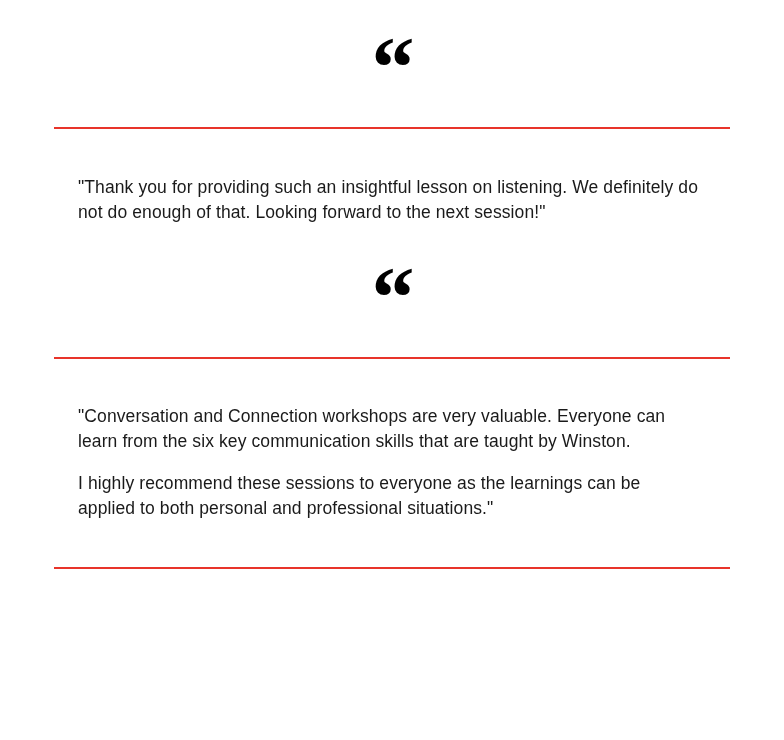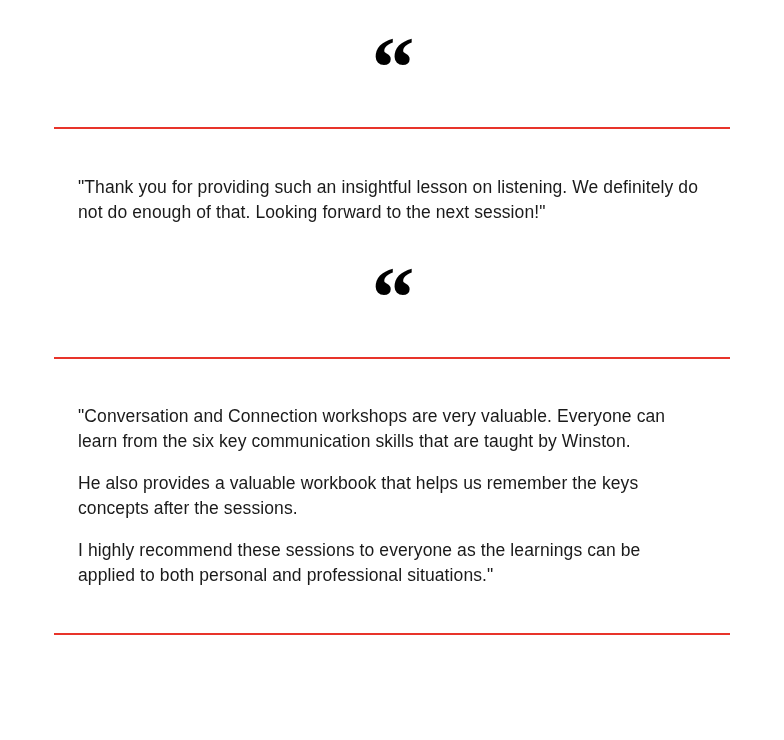--- a/index.html
+++ b/index.html
@@ -94,19 +94,18 @@
     <div class="quote-body">
       <p>"Thank you for providing such an insightful lesson on listening.  We definitely do not do enough of that. Looking forward to the next session!"</p>
     </div>
   </section>
 
   <section class="testimonial" id="block-2">
     <div class="quote-mark">“</div>
     <div class="rule"></div>
     <div class="quote-body">
       <p>"Conversation and Connection workshops are very valuable. Everyone can learn from the six key communication skills that are taught by Winston.</p>
-      <p>He also provides a valuable workbook that helps us remember the keys concepts after the sessions.</p>
       <p>I highly recommend these sessions to everyone as the learnings can be applied to both personal and professional situations."</p>
     </div>
     <div class="rule rule-bottom"></div>
   </section>
 
 </div>
 
 </body></html>

